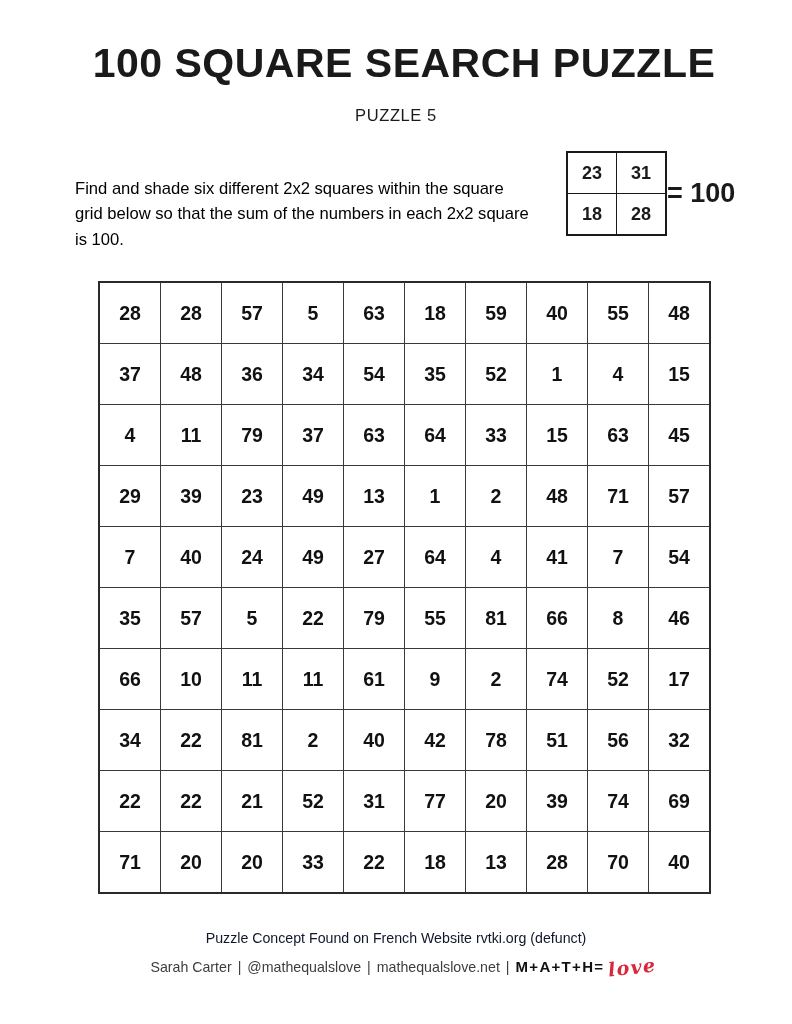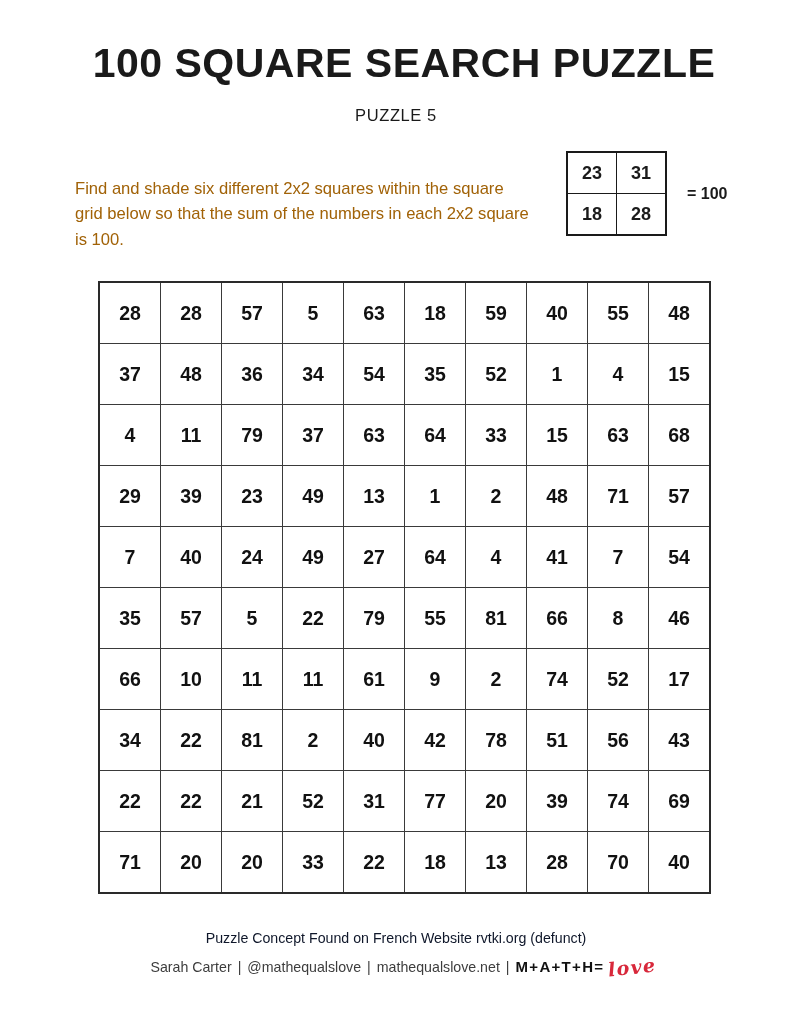--- a/index.html
+++ b/index.html
@@ -49,21 +49,21 @@
     margin-top: 26px;
     height: 110px;
   }
   .instructions {
     position: absolute;
     left: 75px;
     top: 8px;
     width: 455px;
     font-size: 16.6px;
     line-height: 1.55;
-    color: #a16207;
+    color: #000000;
   }
 
   .example-wrap {
     position: absolute;
     left: 566px;
     top: 0px;
     display: flex;
     align-items: center;
   }
   .example-grid {
@@ -73,23 +73,23 @@
   .example-grid td {
     width: 46px;
     height: 38px;
     border: 1.5px solid #1a1a1a;
     text-align: center;
     vertical-align: middle;
     font-size: 18px;
     font-weight: bold;
   }
   .example-eq {
-    font-size: 16px;
-    font-weight: bold;
-    margin-left: 20px;
+    font-size: 27px;
+    font-weight: bold;
+    margin-left: 0;
     white-space: nowrap;
   }
 
   
   .grid-wrap {
     position: absolute;
     left: 98px;
     top: 281px;
   }
   table.puzzle-grid {
@@ -215,21 +215,21 @@
           <tr>
             <td>4</td>
             <td>11</td>
             <td>79</td>
             <td>37</td>
             <td>63</td>
             <td>64</td>
             <td>33</td>
             <td>15</td>
             <td>63</td>
-            <td>68</td>
+            <td>45</td>
           </tr>
           <tr>
             <td>29</td>
             <td>39</td>
             <td>23</td>
             <td>49</td>
             <td>13</td>
             <td>1</td>
             <td>2</td>
             <td>48</td>
@@ -275,21 +275,21 @@
           <tr>
             <td>34</td>
             <td>22</td>
             <td>81</td>
             <td>2</td>
             <td>40</td>
             <td>42</td>
             <td>78</td>
             <td>51</td>
             <td>56</td>
-            <td>43</td>
+            <td>32</td>
           </tr>
           <tr>
             <td>22</td>
             <td>22</td>
             <td>21</td>
             <td>52</td>
             <td>31</td>
             <td>77</td>
             <td>20</td>
             <td>39</td>

